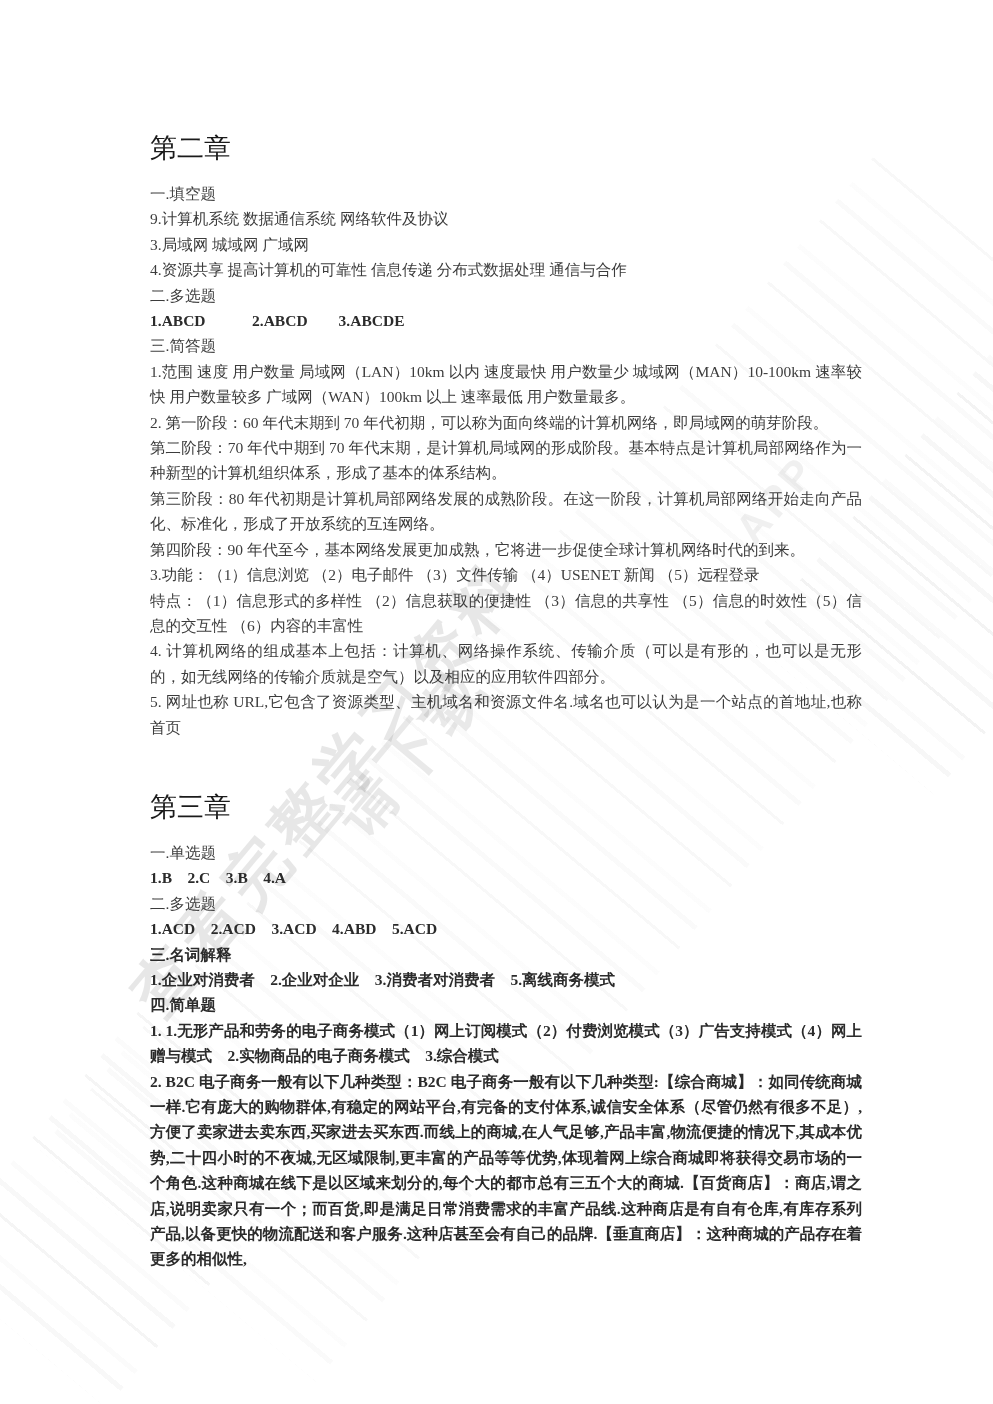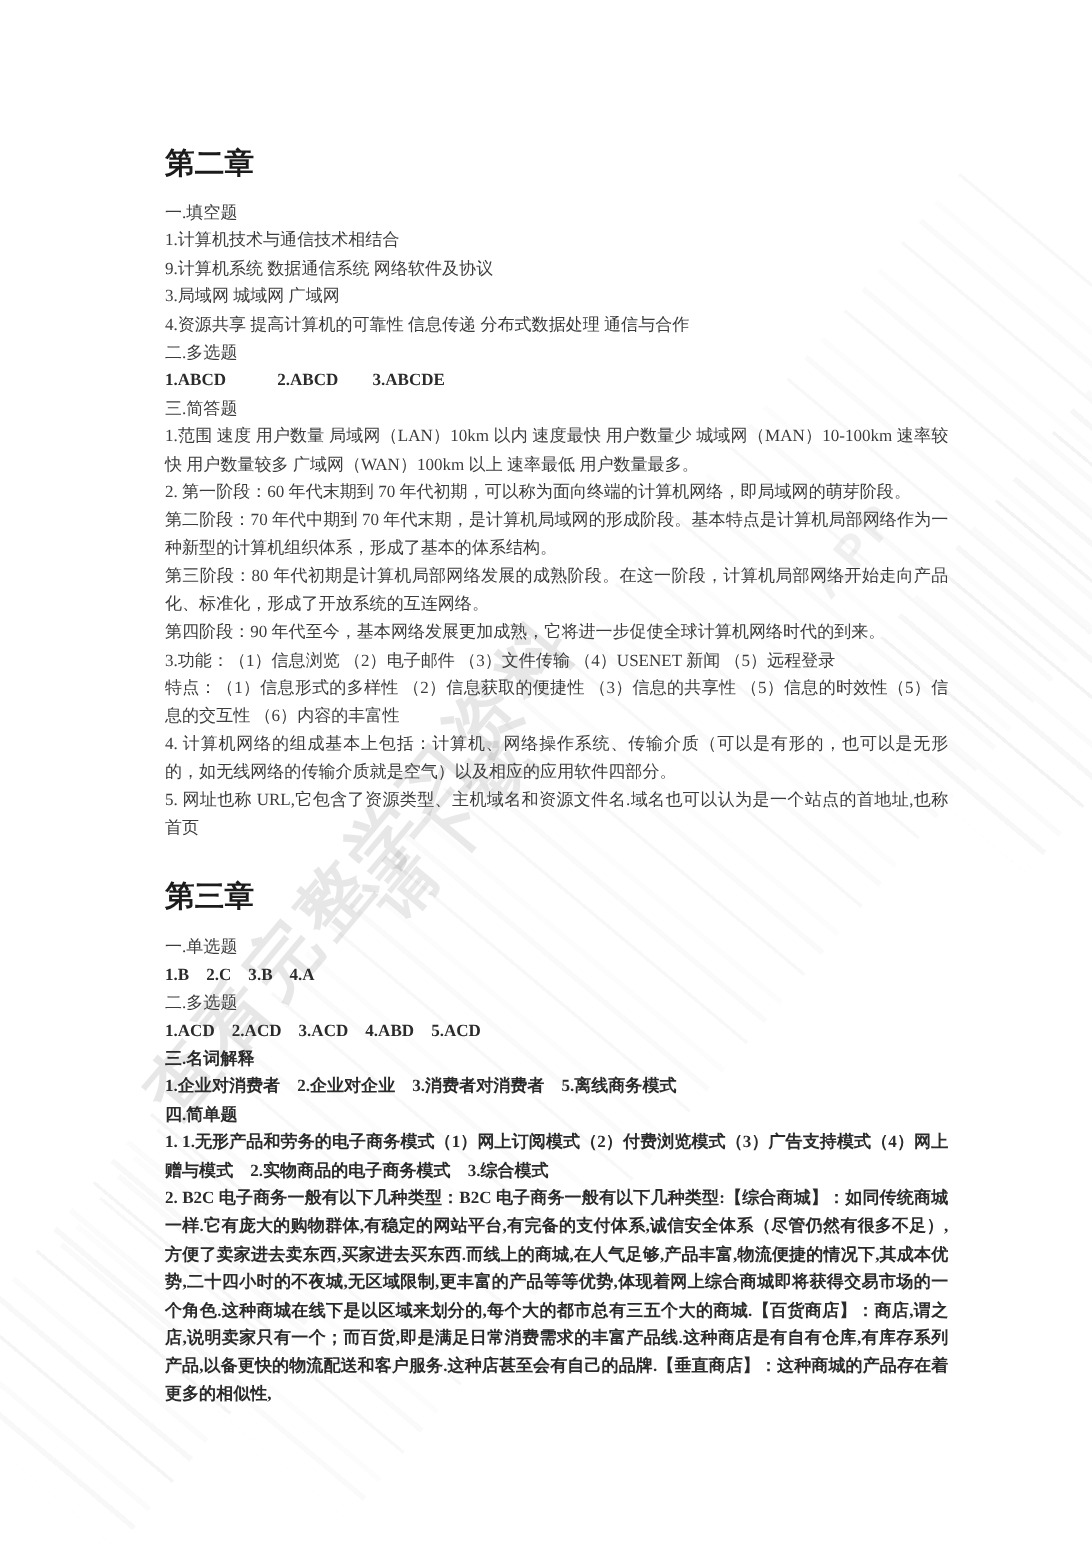--- a/index.html
+++ b/index.html
@@ -77,26 +77,26 @@
     left: 150px;
     top: 130px;
     width: 712px;
     z-index: 2;
     color: #3c3c3c;
     font-size: 15.5px;
     line-height: 25.4px;
   }
   .chapter-title {
     font-size: 27px;
-    font-weight: bold;
+    font-weight: normal;
     color: #1b1b1b;
     margin: 0 0 15px 0;
     line-height: 36px;
   }
-  .ch3-block { margin-top: 32px; }
+  .ch3-block { margin-top: 49px; }
   p.line {
     margin: 0;
     text-align: justify;
     font-family: Liberation Serif, serif;
   }
   p.bold {
     font-weight: bold;
     color: #2b2b2b;
   }
 </style>
@@ -118,21 +118,20 @@
     <div class="wm-text wm-a1">查看完整学习资料</div>
     <div class="wm-text wm-a2">请下载</div>
     <div class="wm-text wm-b">APP</div>
   </div>
 
   <div class="content">
 
     <div>
       <h1 class="chapter-title">第二章</h1>
       <p class="line">一.填空题</p>
-      <p class="line">1.计算机技术与通信技术相结合</p>
       <p class="line">9.计算机系统 数据通信系统 网络软件及协议</p>
       <p class="line">3.局域网 城域网 广域网</p>
       <p class="line">4.资源共享 提高计算机的可靠性 信息传递 分布式数据处理 通信与合作</p>
       <p class="line">二.多选题</p>
       <p class="line bold">1.ABCD　　　2.ABCD　　3.ABCDE</p>
       <p class="line">三.简答题</p>
       <p class="line">1.范围 速度 用户数量 局域网（LAN）10km 以内 速度最快 用户数量少 城域网（MAN）10-100km 速率较快 用户数量较多 广域网（WAN）100km 以上 速率最低 用户数量最多。</p>
       <p class="line">2. 第一阶段：60 年代末期到 70 年代初期，可以称为面向终端的计算机网络，即局域网的萌芽阶段。</p>
       <p class="line">第二阶段：70 年代中期到 70 年代末期，是计算机局域网的形成阶段。基本特点是计算机局部网络作为一种新型的计算机组织体系，形成了基本的体系结构。</p>
       <p class="line">第三阶段：80 年代初期是计算机局部网络发展的成熟阶段。在这一阶段，计算机局部网络开始走向产品化、标准化，形成了开放系统的互连网络。</p>

